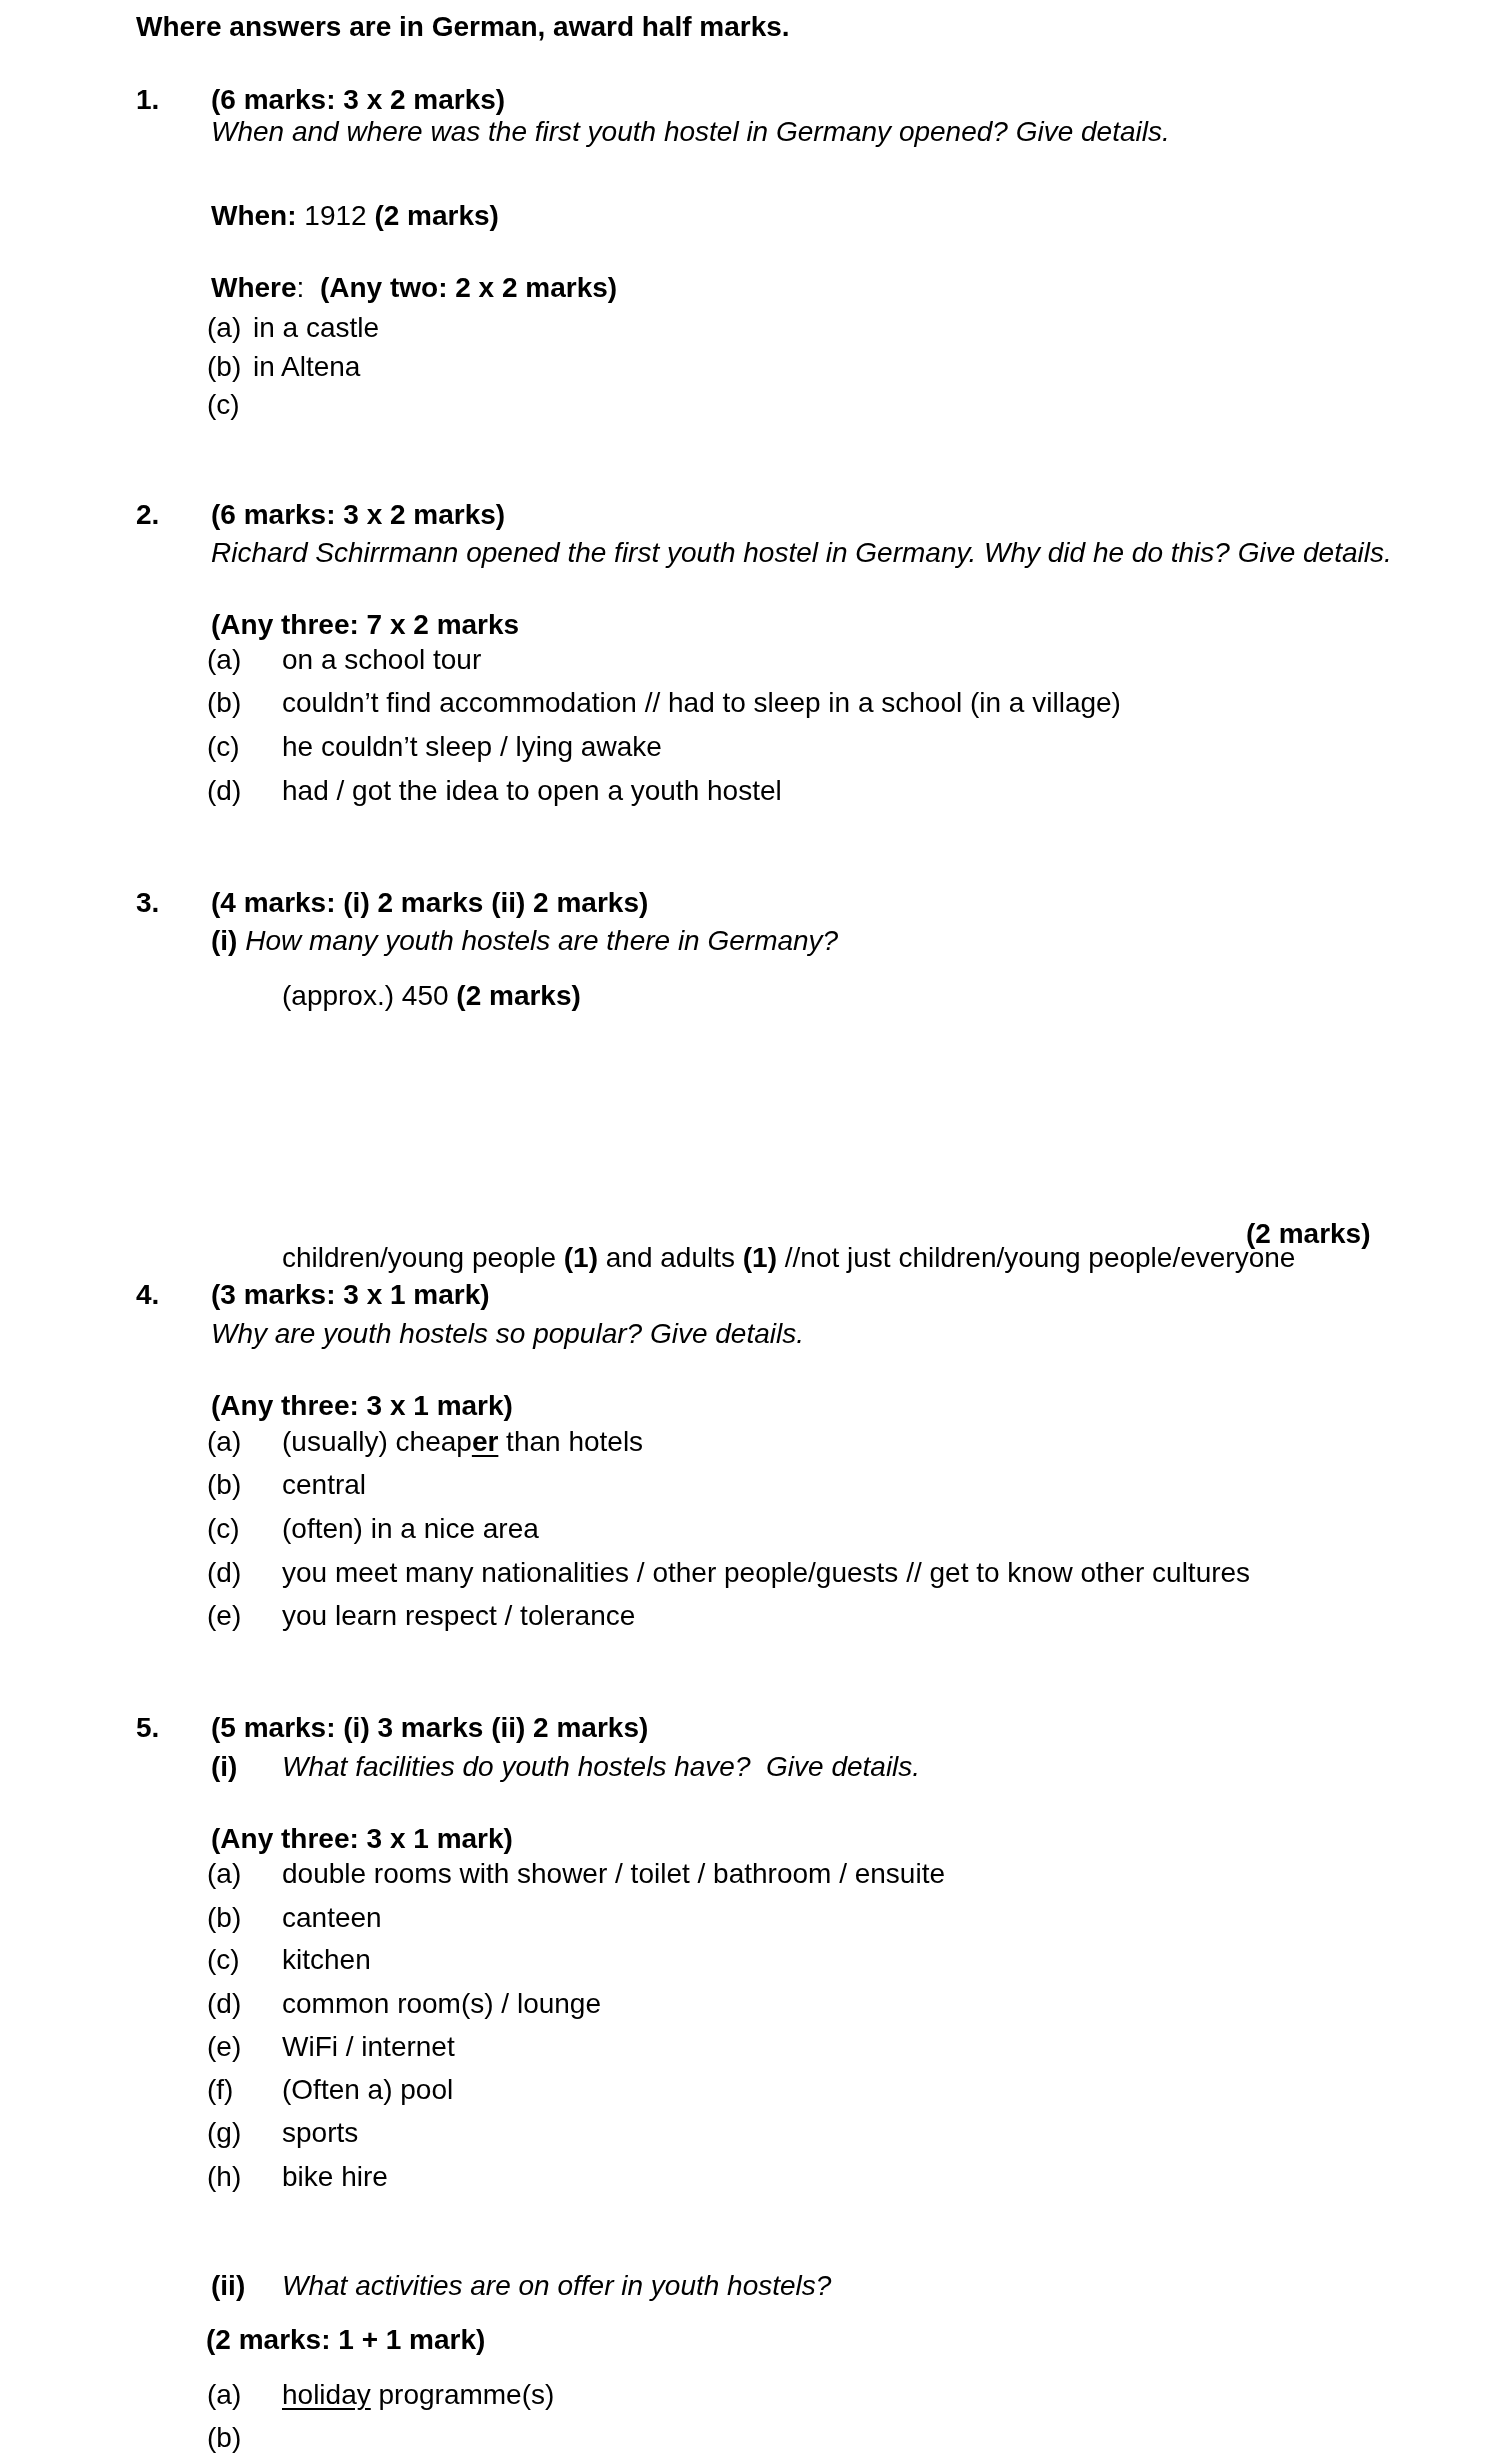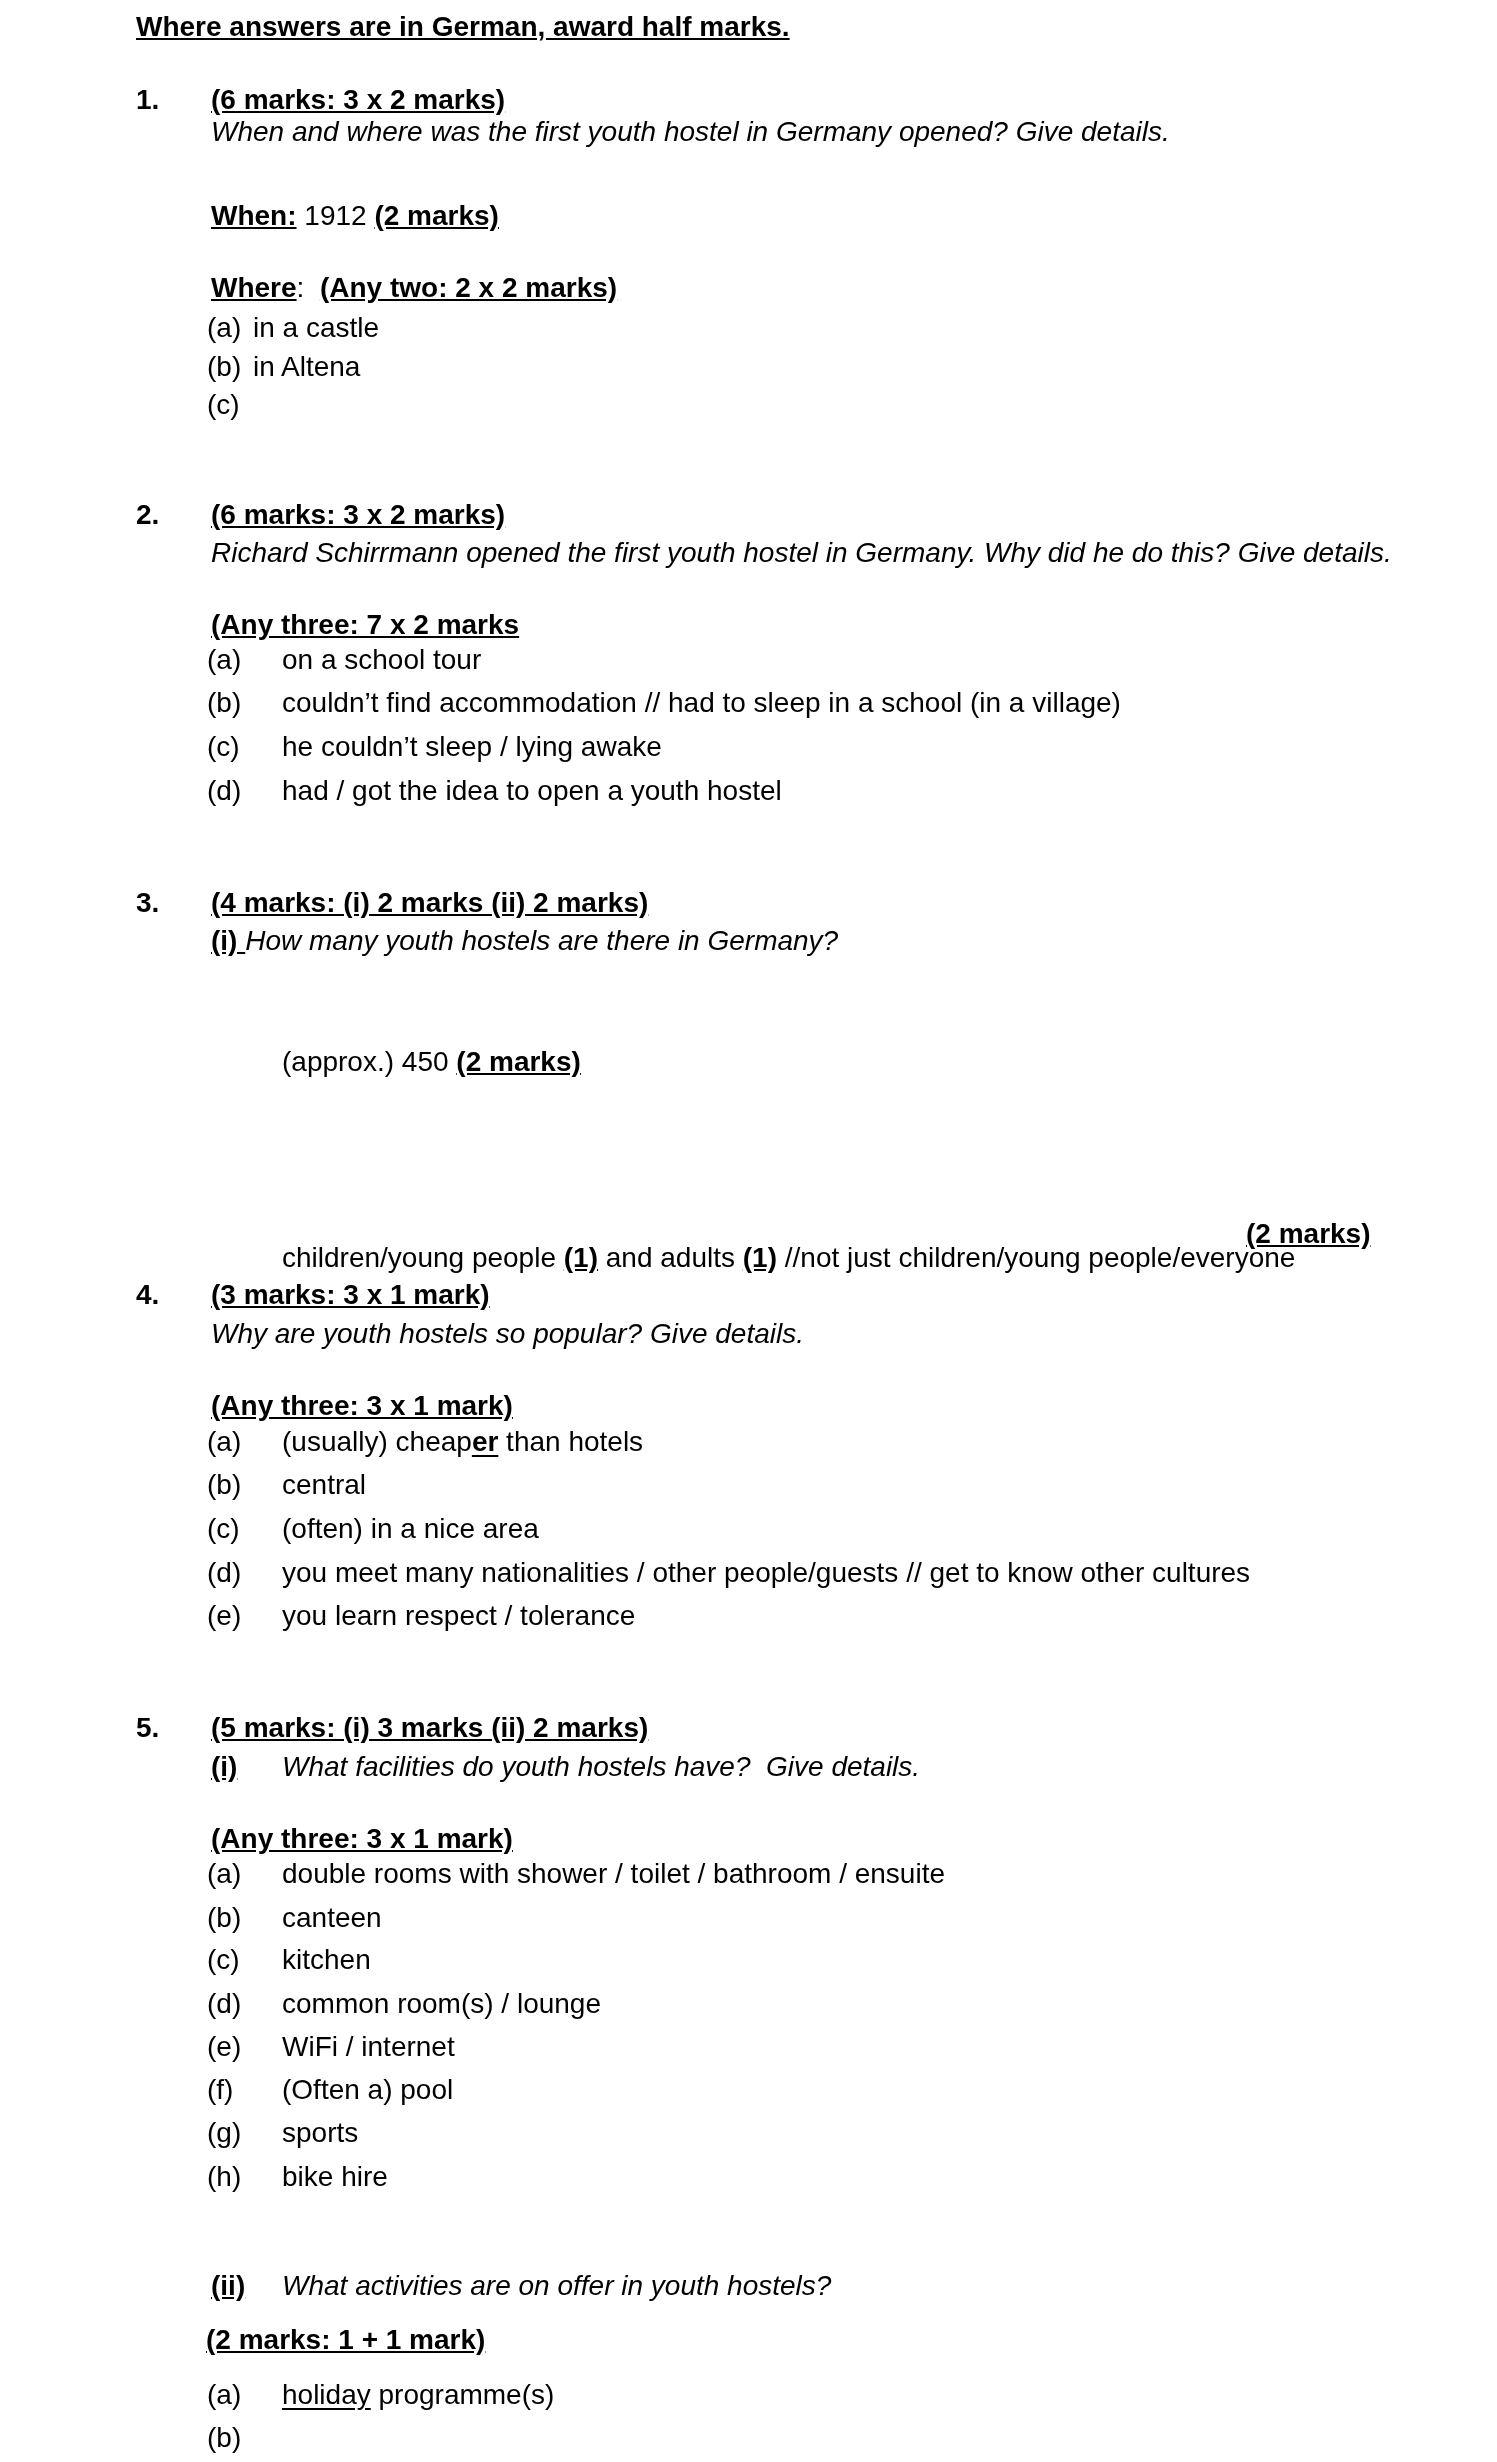--- a/index.html
+++ b/index.html
@@ -16,21 +16,21 @@
   .col{position:absolute;top:0;white-space:nowrap;}
   .num{left:136px;font-weight:bold;}
   .content{left:211px;}
   .li1-label{left:207px;}
   .li1-text{left:253px;}
   .li2-label{left:207px;}
   .li2-text{left:282px;}
   .indent{left:282px;}
   .marks-right{left:1246px;}
   .marks2-left{left:206px;}
-  .b{font-weight:bold;text-decoration:underline;}
+  .b{font-weight:bold;}
   .i{font-style:italic;}
   .u{text-decoration:underline;text-underline-offset:4.1px;}
 </style>
 </head>
 <body>
 
 <div class="page">
 
   <div class="line" style="top:6.6px">
     <span class="col content" style="left:136px"><span class="b">Where answers are in German, award half marks.</span></span>
@@ -88,21 +88,21 @@
     <span class="col li2-text"><span>had / got the idea to open a youth hostel</span></span>
   </div>
 
   <div class="line" style="top:883px">
     <span class="col num">3.</span>
     <span class="col content"><span class="b">(4 marks: (i) 2 marks (ii) 2 marks)</span></span>
   </div>
   <div class="line" style="top:921px">
     <span class="col content"><span class="b">(i) </span><span class="i">How many youth hostels are there in Germany?</span></span>
   </div>
-  <div class="line" style="top:1042px">
+  <div class="line" style="top:976px">
     <span class="col indent"><span>(approx.) 450 </span><span class="b">(2 marks)</span></span>
   </div>
   <div class="line" style="top:1238px">
     <span class="col indent"><span>children/young people </span><span class="b">(1)</span><span> and adults </span><span class="b">(1)</span><span> //not just children/young people/everyone</span></span>
   </div>
   <div class="line" style="top:1214px">
     <span class="col marks-right"><span class="b">(2 marks)</span></span>
   </div>
 
   <div class="line" style="top:1275px">

